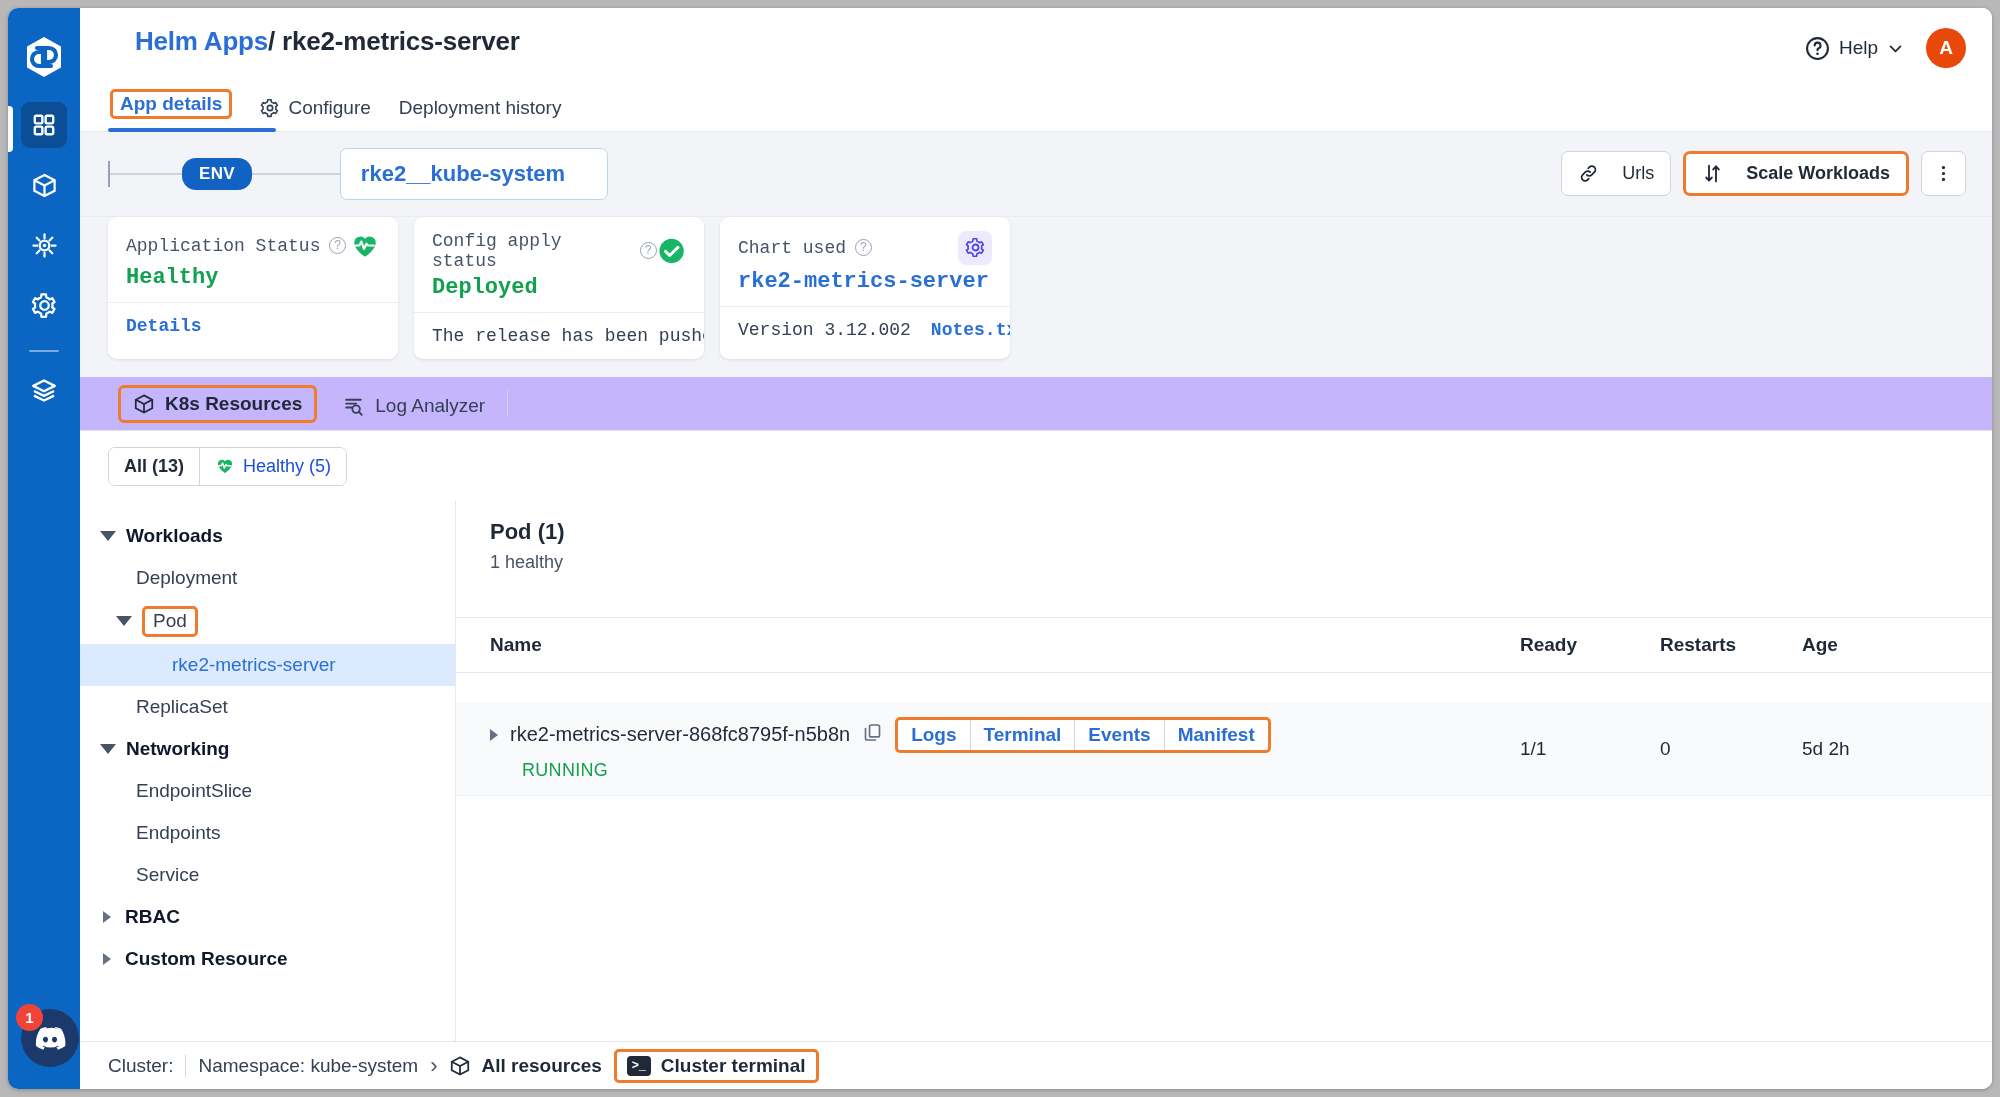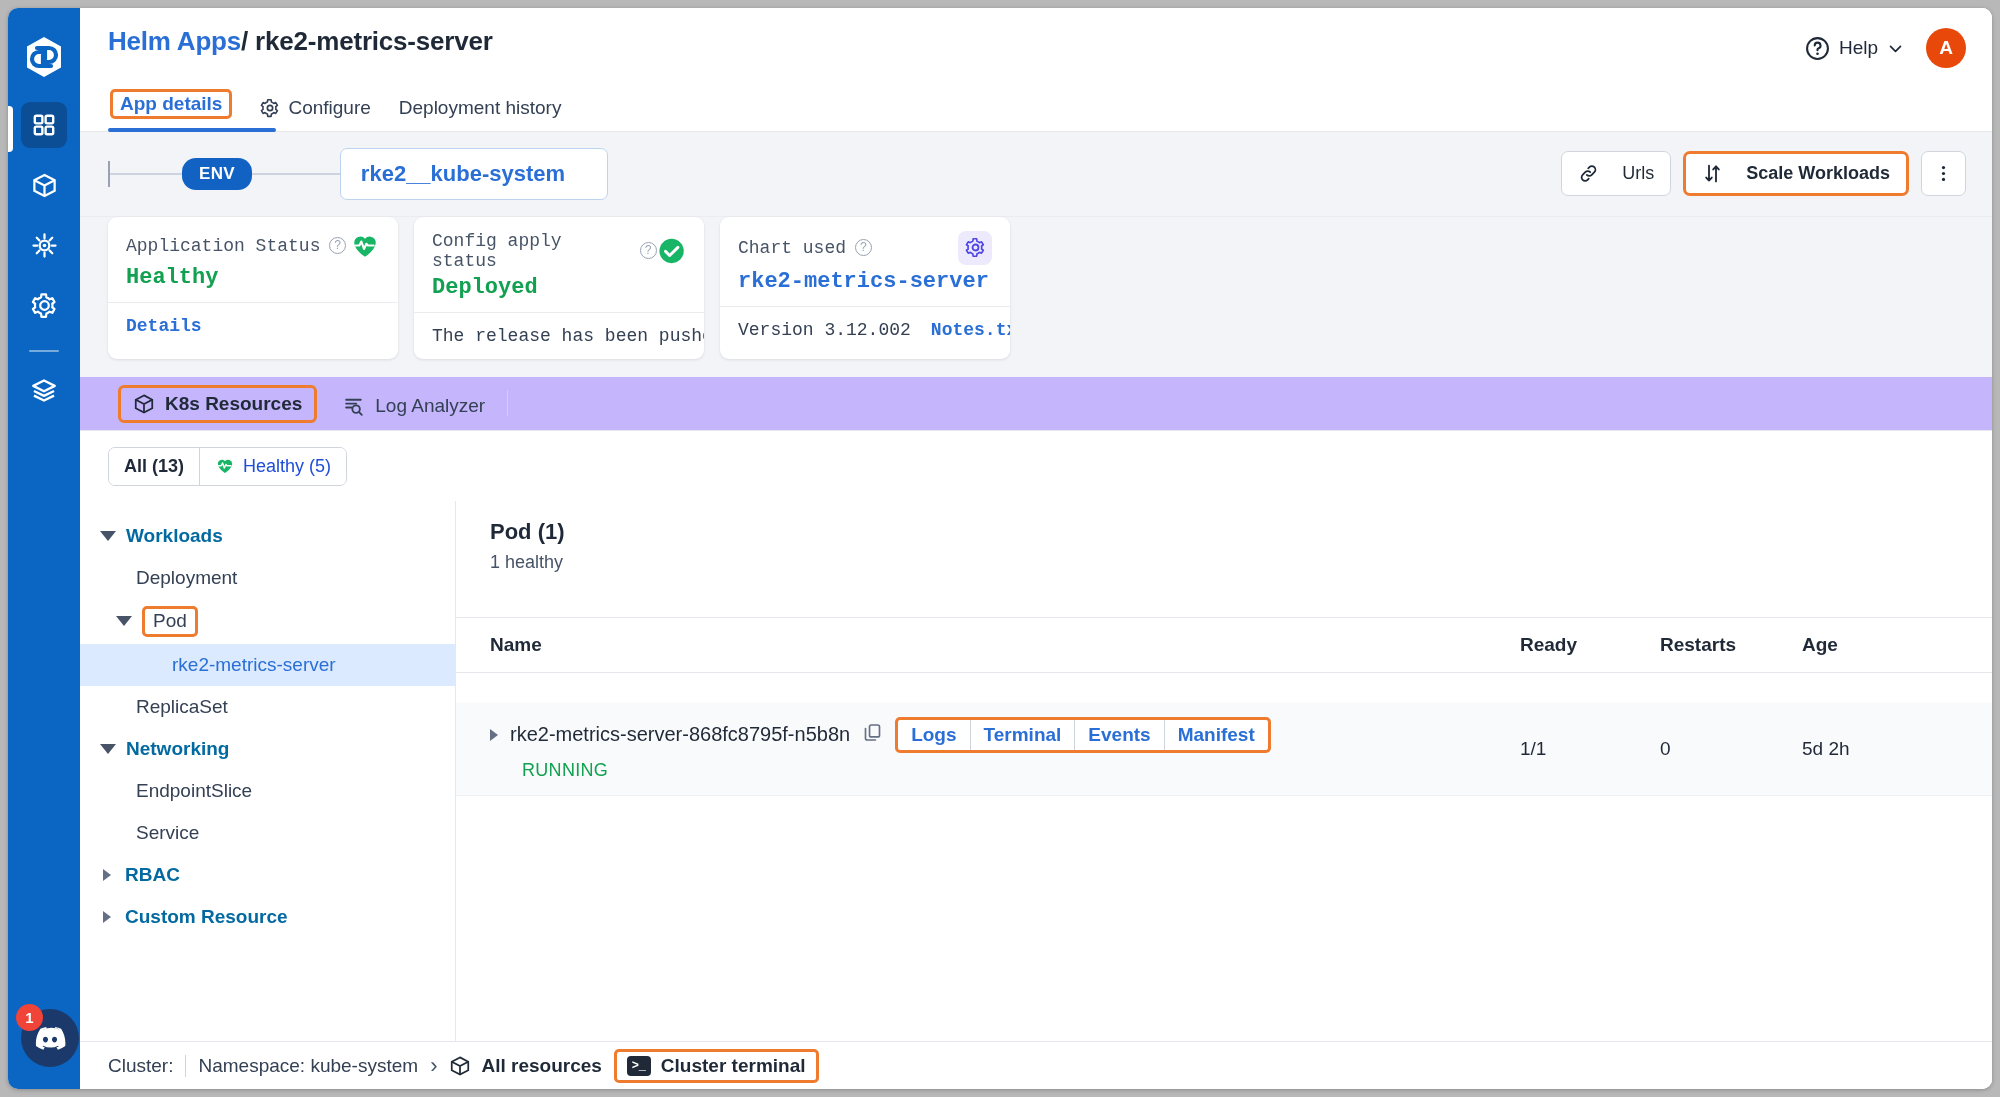--- a/index.html
+++ b/index.html
@@ -63,21 +63,21 @@
   .main { flex: 1; display: flex; flex-direction: column; min-width: 0; background:#fff; }
 
   
   .hdr {
     padding: 18px 26px 0 28px;
     background: #fff;
     border-bottom: 1px solid #e4e7ec;
     position: relative;
     flex: 0 0 auto;
   }
-  .hdr-top { display: flex; align-items: flex-start; justify-content: space-between; }
+  .hdr-top { display: flex; align-items: flex-start; justify-content: space-between; margin-left: 27px; }
   .crumb { font-size: 26px; font-weight: 700; color: #1f2937; letter-spacing: -.2px; }
   .crumb a { color: #2a6fd6; text-decoration: none; font-weight: 700; }
   .crumb .sep { color: #1f2937; font-weight: 700; }
   .hdr-right { display: flex; align-items: center; gap: 22px; padding-top: 2px; }
   .help {
     display: flex; align-items: center; gap: 9px;
     font-size: 19px; color: #1f2937; font-weight: 400;
   }
   .avatar {
     width: 40px; height: 40px; border-radius: 50%;
@@ -193,21 +193,21 @@
   
   .content { flex: 1; display: flex; min-height: 0; border-top: 1px solid #fff; }
   .tree {
     width: 376px; flex: 0 0 376px; padding: 14px 0 0 0;
     border-right: 1px solid #e4e7ec; overflow: auto;
   }
   .tnode {
     display: flex; align-items: center; gap: 10px;
     padding: 10px 16px 10px 20px; font-size: 19px; color: #344054;
   }
-  .tnode.grp { font-weight: 700; color: #0369a1; }
+  .tnode.grp { font-weight: 700; color: #0f172a; }
   .tnode.l1 { padding-left: 56px; }
   .tnode.l2 { padding-left: 56px; }
   .tnode.l3 { padding-left: 92px; }
   .tnode.hl .tlabel {
     border: 3px solid #ef7b2e; border-radius: 5px; padding: 1px 8px;
     margin: -3px 0; line-height: 1.2;
   }
   .tnode.selrow { background: #dbeafe; color: #2a6fd6; }
   .caret { width: 0; height: 0; flex: 0 0 auto; }
   .caret.down { border-left: 8px solid transparent; border-right: 8px solid transparent; border-top: 10px solid #475467; }
@@ -541,20 +541,23 @@
 
         <div class="tnode grp">
           <span class="caret down"></span>
           <span class="tlabel">Networking</span>
         </div>
 
         <div class="tnode l1">
           <span class="tlabel">EndpointSlice</span>
         </div>
 
+        <div class="tnode l1">
+          <span class="tlabel">Endpoints</span>
+        </div>
 
         <div class="tnode l1">
           <span class="tlabel">Service</span>
         </div>
 
         <div class="tnode grp">
           <span class="caret sm right" style="margin-left:3px;margin-right:4px"></span>
           <span class="tlabel">RBAC</span>
         </div>
 

